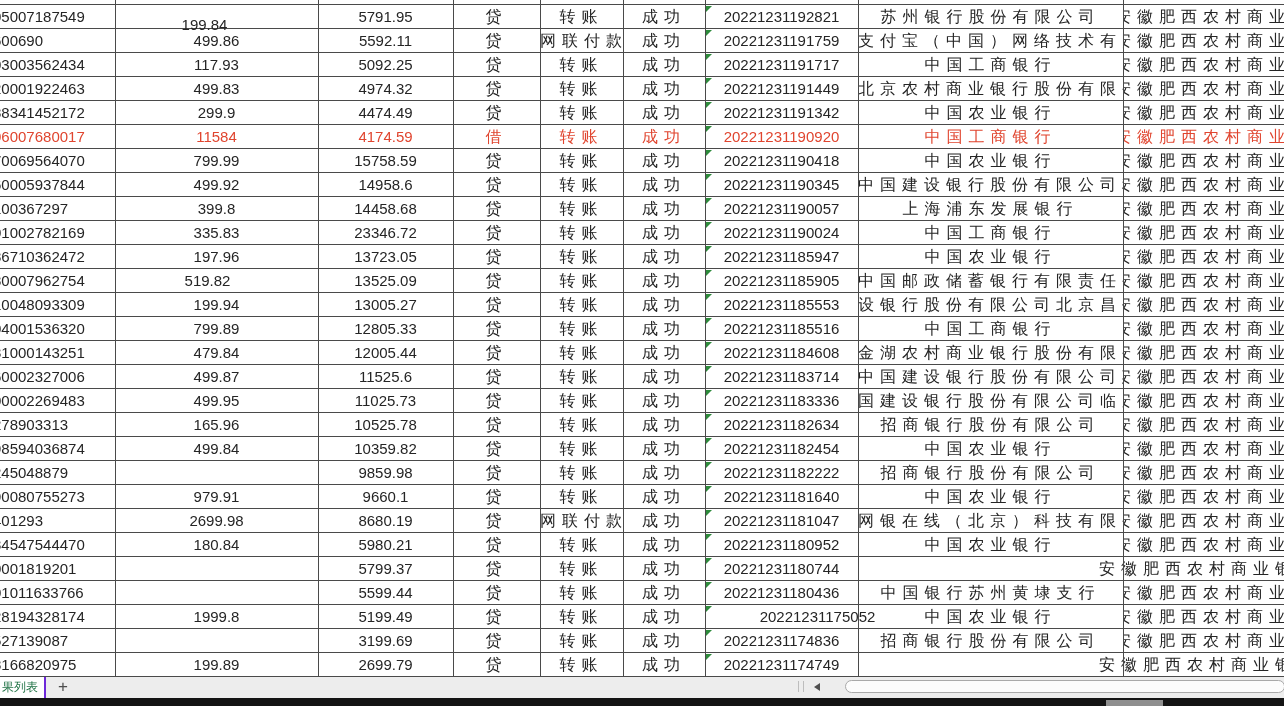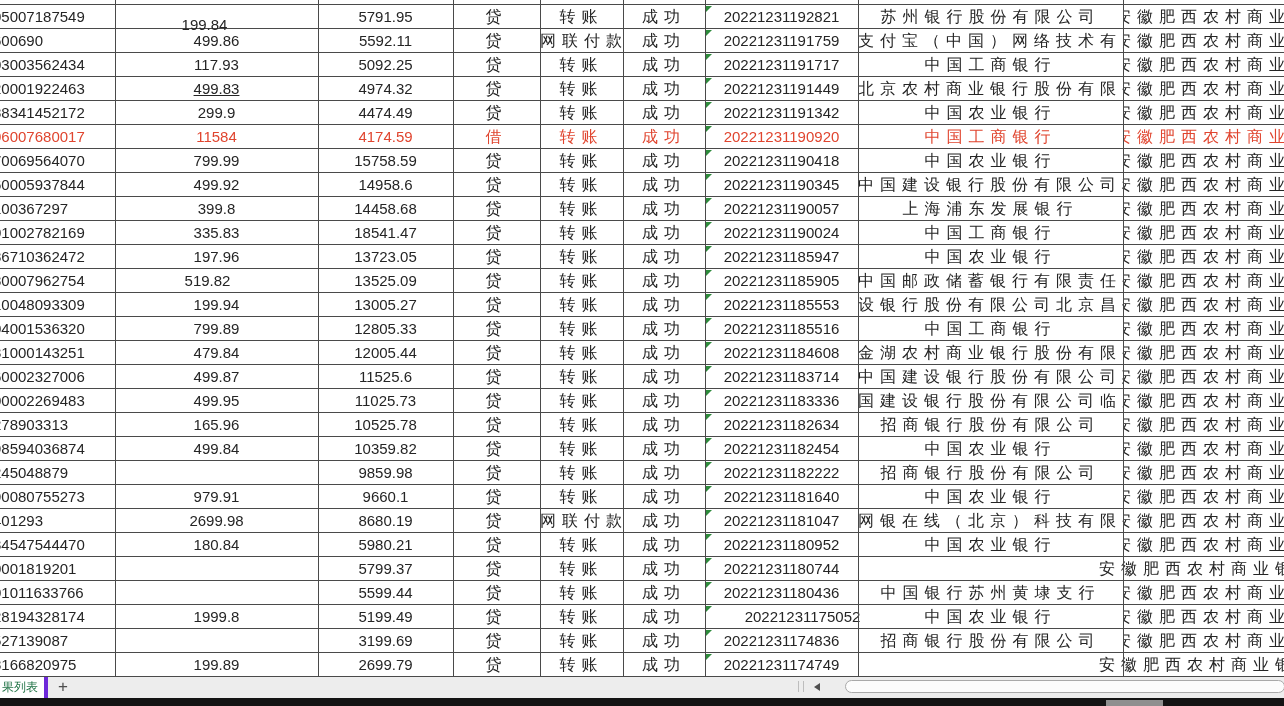--- a/index.html
+++ b/index.html
@@ -16,21 +16,21 @@
   .c-center{text-align:center;}
   .cjk{font-size:16px;letter-spacing:6px;}
   .acct span{display:inline-block;margin-left:-7px;}
   .vline{position:absolute;top:0;width:1px;height:677px;background:#4a4a4a;}
   .topline{position:absolute;left:0;top:4px;width:1284px;height:1px;background:#4a4a4a;}
   .flag{position:absolute;width:0;height:0;border-top:6px solid #2e8b3c;border-right:6px solid transparent;}
   .orgspan{display:inline-block;}
   .org-clip .orgspan{margin-left:-8px;}
 
   #tabbar{position:absolute;left:0;top:677px;width:1284px;height:21px;background:#ededed;}
-  #active-tab{position:absolute;left:0;top:0;width:44px;height:21px;background:#ffffff;border-right:4px solid #6d28d9;
+  #active-tab{position:absolute;left:0;top:0;width:44px;height:21px;background:#ffffff;border-right:2px solid #6d28d9;
     font-size:12px;line-height:21px;color:#217346;overflow:hidden;white-space:nowrap;}
   #active-tab span{display:inline-block;margin-left:-3px;padding-left:5px;}
   #add-sheet{position:absolute;left:50px;top:0;width:26px;height:21px;text-align:center;
     font-size:17px;line-height:20px;color:#4d4d4d;}
   .sb-divider{position:absolute;top:4px;width:1px;height:11px;background:#bdbdbd;}
   #scroll-left{position:absolute;left:814px;top:6px;width:0;height:0;
     border-top:4px solid transparent;border-bottom:4px solid transparent;border-right:6px solid #4f4f4f;}
   #hscroll-thumb{position:absolute;left:845px;top:3px;width:440px;height:13px;
     background:#fcfcfc;border:1px solid #a9a9a9;border-radius:7px;box-sizing:border-box;}
   #bottom-strip{position:absolute;left:0;top:698px;width:1284px;height:8px;background:#141414;}
@@ -73,21 +73,21 @@
         <div class="cell c-center cjk" style="left: 453px; width: 87px;">贷</div>
         <div class="cell c-center cjk" style="left: 540px; width: 83px;">转账</div>
         <div class="cell c-center cjk" style="left: 623px; width: 82px;">成功</div>
         <div class="cell c-center" style="left: 705px; width: 153px;">20221231191717</div>
         <div class="cell c-center cjk" style="left: 858px; width: 265px;">中国工商银行</div>
         <div class="cell cjk org-clip" style="left: 1123px; width: 161px;"><span class="orgspan">安徽肥西农村商业银行</span></div>
         <div class="flag" style="left: 706px; top: 1px; border-top-color: rgb(46, 139, 60);"></div>
       </div>
       <div class="row" style="top: 77px;">
         <div class="cell acct" style="left: 0px; width: 113px;"><span>20001922463</span></div>
-        <div class="cell c-center" style="left: 115px; width: 203px; text-decoration: underline;">499.83</div>
+        <div class="cell c-center" style="left: 115px; width: 203px;">499.83</div>
         <div class="cell c-center" style="left: 318px; width: 135px;">4974.32</div>
         <div class="cell c-center cjk" style="left: 453px; width: 87px;">贷</div>
         <div class="cell c-center cjk" style="left: 540px; width: 83px;">转账</div>
         <div class="cell c-center cjk" style="left: 623px; width: 82px;">成功</div>
         <div class="cell c-center" style="left: 705px; width: 153px;">20221231191449</div>
         <div class="cell c-center cjk" style="left: 858px; width: 265px;">北京农村商业银行股份有限公司</div>
         <div class="cell cjk org-clip" style="left: 1123px; width: 161px;"><span class="orgspan">安徽肥西农村商业银行</span></div>
         <div class="flag" style="left: 706px; top: 1px; border-top-color: rgb(46, 139, 60);"></div>
       </div>
       <div class="row" style="top: 101px;">
@@ -146,21 +146,21 @@
         <div class="cell c-center cjk" style="left: 540px; width: 83px;">转账</div>
         <div class="cell c-center cjk" style="left: 623px; width: 82px;">成功</div>
         <div class="cell c-center" style="left: 705px; width: 153px;">20221231190057</div>
         <div class="cell c-center cjk" style="left: 858px; width: 265px;">上海浦东发展银行</div>
         <div class="cell cjk org-clip" style="left: 1123px; width: 161px;"><span class="orgspan">安徽肥西农村商业银行</span></div>
         <div class="flag" style="left: 706px; top: 1px; border-top-color: rgb(46, 139, 60);"></div>
       </div>
       <div class="row" style="top: 221px;">
         <div class="cell acct" style="left: 0px; width: 113px;"><span>01002782169</span></div>
         <div class="cell c-center" style="left: 115px; width: 203px;">335.83</div>
-        <div class="cell c-center" style="left: 318px; width: 135px;">18541.47</div>
+        <div class="cell c-center" style="left: 318px; width: 135px;">23346.72</div>
         <div class="cell c-center cjk" style="left: 453px; width: 87px;">贷</div>
         <div class="cell c-center cjk" style="left: 540px; width: 83px;">转账</div>
         <div class="cell c-center cjk" style="left: 623px; width: 82px;">成功</div>
         <div class="cell c-center" style="left: 705px; width: 153px;">20221231190024</div>
         <div class="cell c-center cjk" style="left: 858px; width: 265px;">中国工商银行</div>
         <div class="cell cjk org-clip" style="left: 1123px; width: 161px;"><span class="orgspan">安徽肥西农村商业银行</span></div>
         <div class="flag" style="left: 706px; top: 1px; border-top-color: rgb(46, 139, 60);"></div>
       </div>
       <div class="row" style="top: 245px;">
         <div class="cell acct" style="left: 0px; width: 113px;"><span>86710362472</span></div>
@@ -339,21 +339,21 @@
         <div class="cell cjk org-clip" style="left: 1123px; width: 161px;"><span class="orgspan">安徽肥西农村商业银行</span></div>
         <div class="flag" style="left: 706px; top: 1px; border-top-color: rgb(46, 139, 60);"></div>
       </div>
       <div class="row" style="top: 605px;">
         <div class="cell acct" style="left: 0px; width: 113px;"><span>28194328174</span></div>
         <div class="cell c-center" style="left: 115px; width: 203px;">1999.8</div>
         <div class="cell c-center" style="left: 318px; width: 135px;">5199.49</div>
         <div class="cell c-center cjk" style="left: 453px; width: 87px;">贷</div>
         <div class="cell c-center cjk" style="left: 540px; width: 83px;">转账</div>
         <div class="cell c-center cjk" style="left: 623px; width: 82px;">成功</div>
-        <div class="cell c-center" style="left: 726px; width: 153px;">20221231175052</div>
+        <div class="cell c-center" style="left: 741px; width: 153px;">20221231175052</div>
         <div class="cell c-center cjk" style="left: 858px; width: 265px;">中国农业银行</div>
         <div class="cell cjk org-clip" style="left: 1123px; width: 161px;"><span class="orgspan">安徽肥西农村商业银行</span></div>
         <div class="flag" style="left: 706px; top: 1px; border-top-color: rgb(46, 139, 60);"></div>
       </div>
       <div class="row" style="top: 629px;">
         <div class="cell acct" style="left: 0px; width: 113px;"><span>527139087</span></div>
         <div class="cell c-center" style="left: 318px; width: 135px;">3199.69</div>
         <div class="cell c-center cjk" style="left: 453px; width: 87px;">贷</div>
         <div class="cell c-center cjk" style="left: 540px; width: 83px;">转账</div>
         <div class="cell c-center cjk" style="left: 623px; width: 82px;">成功</div>

